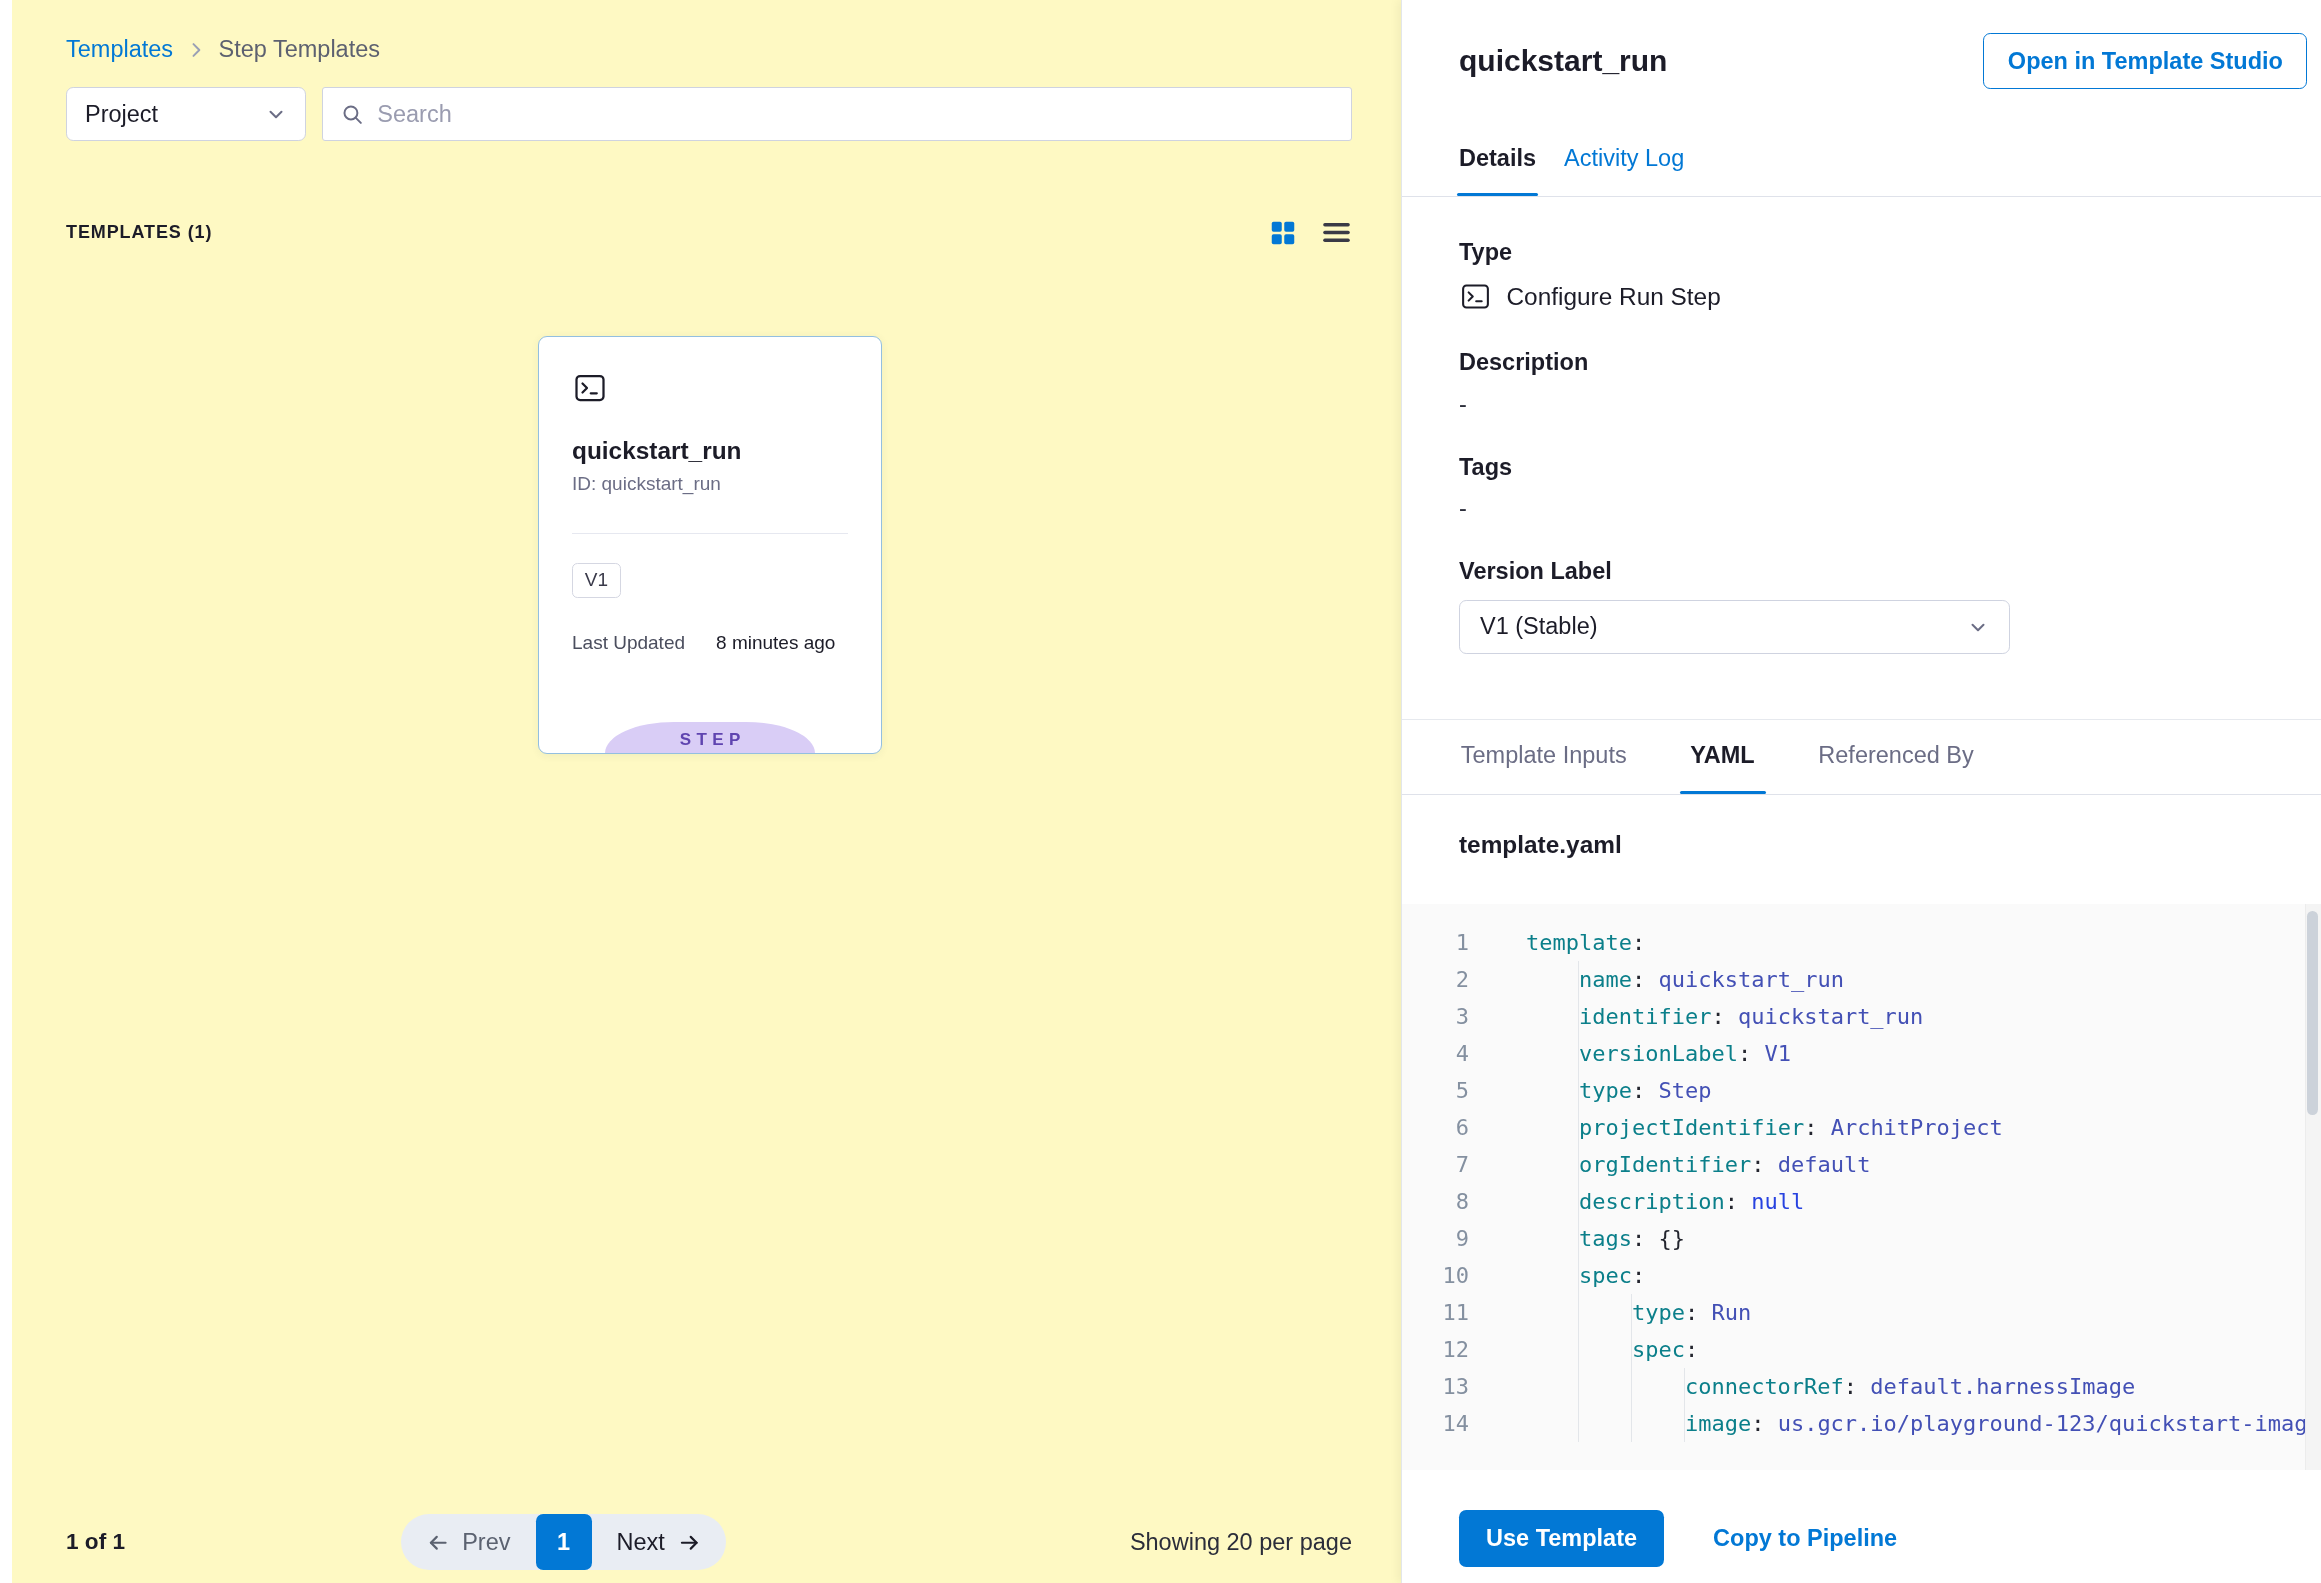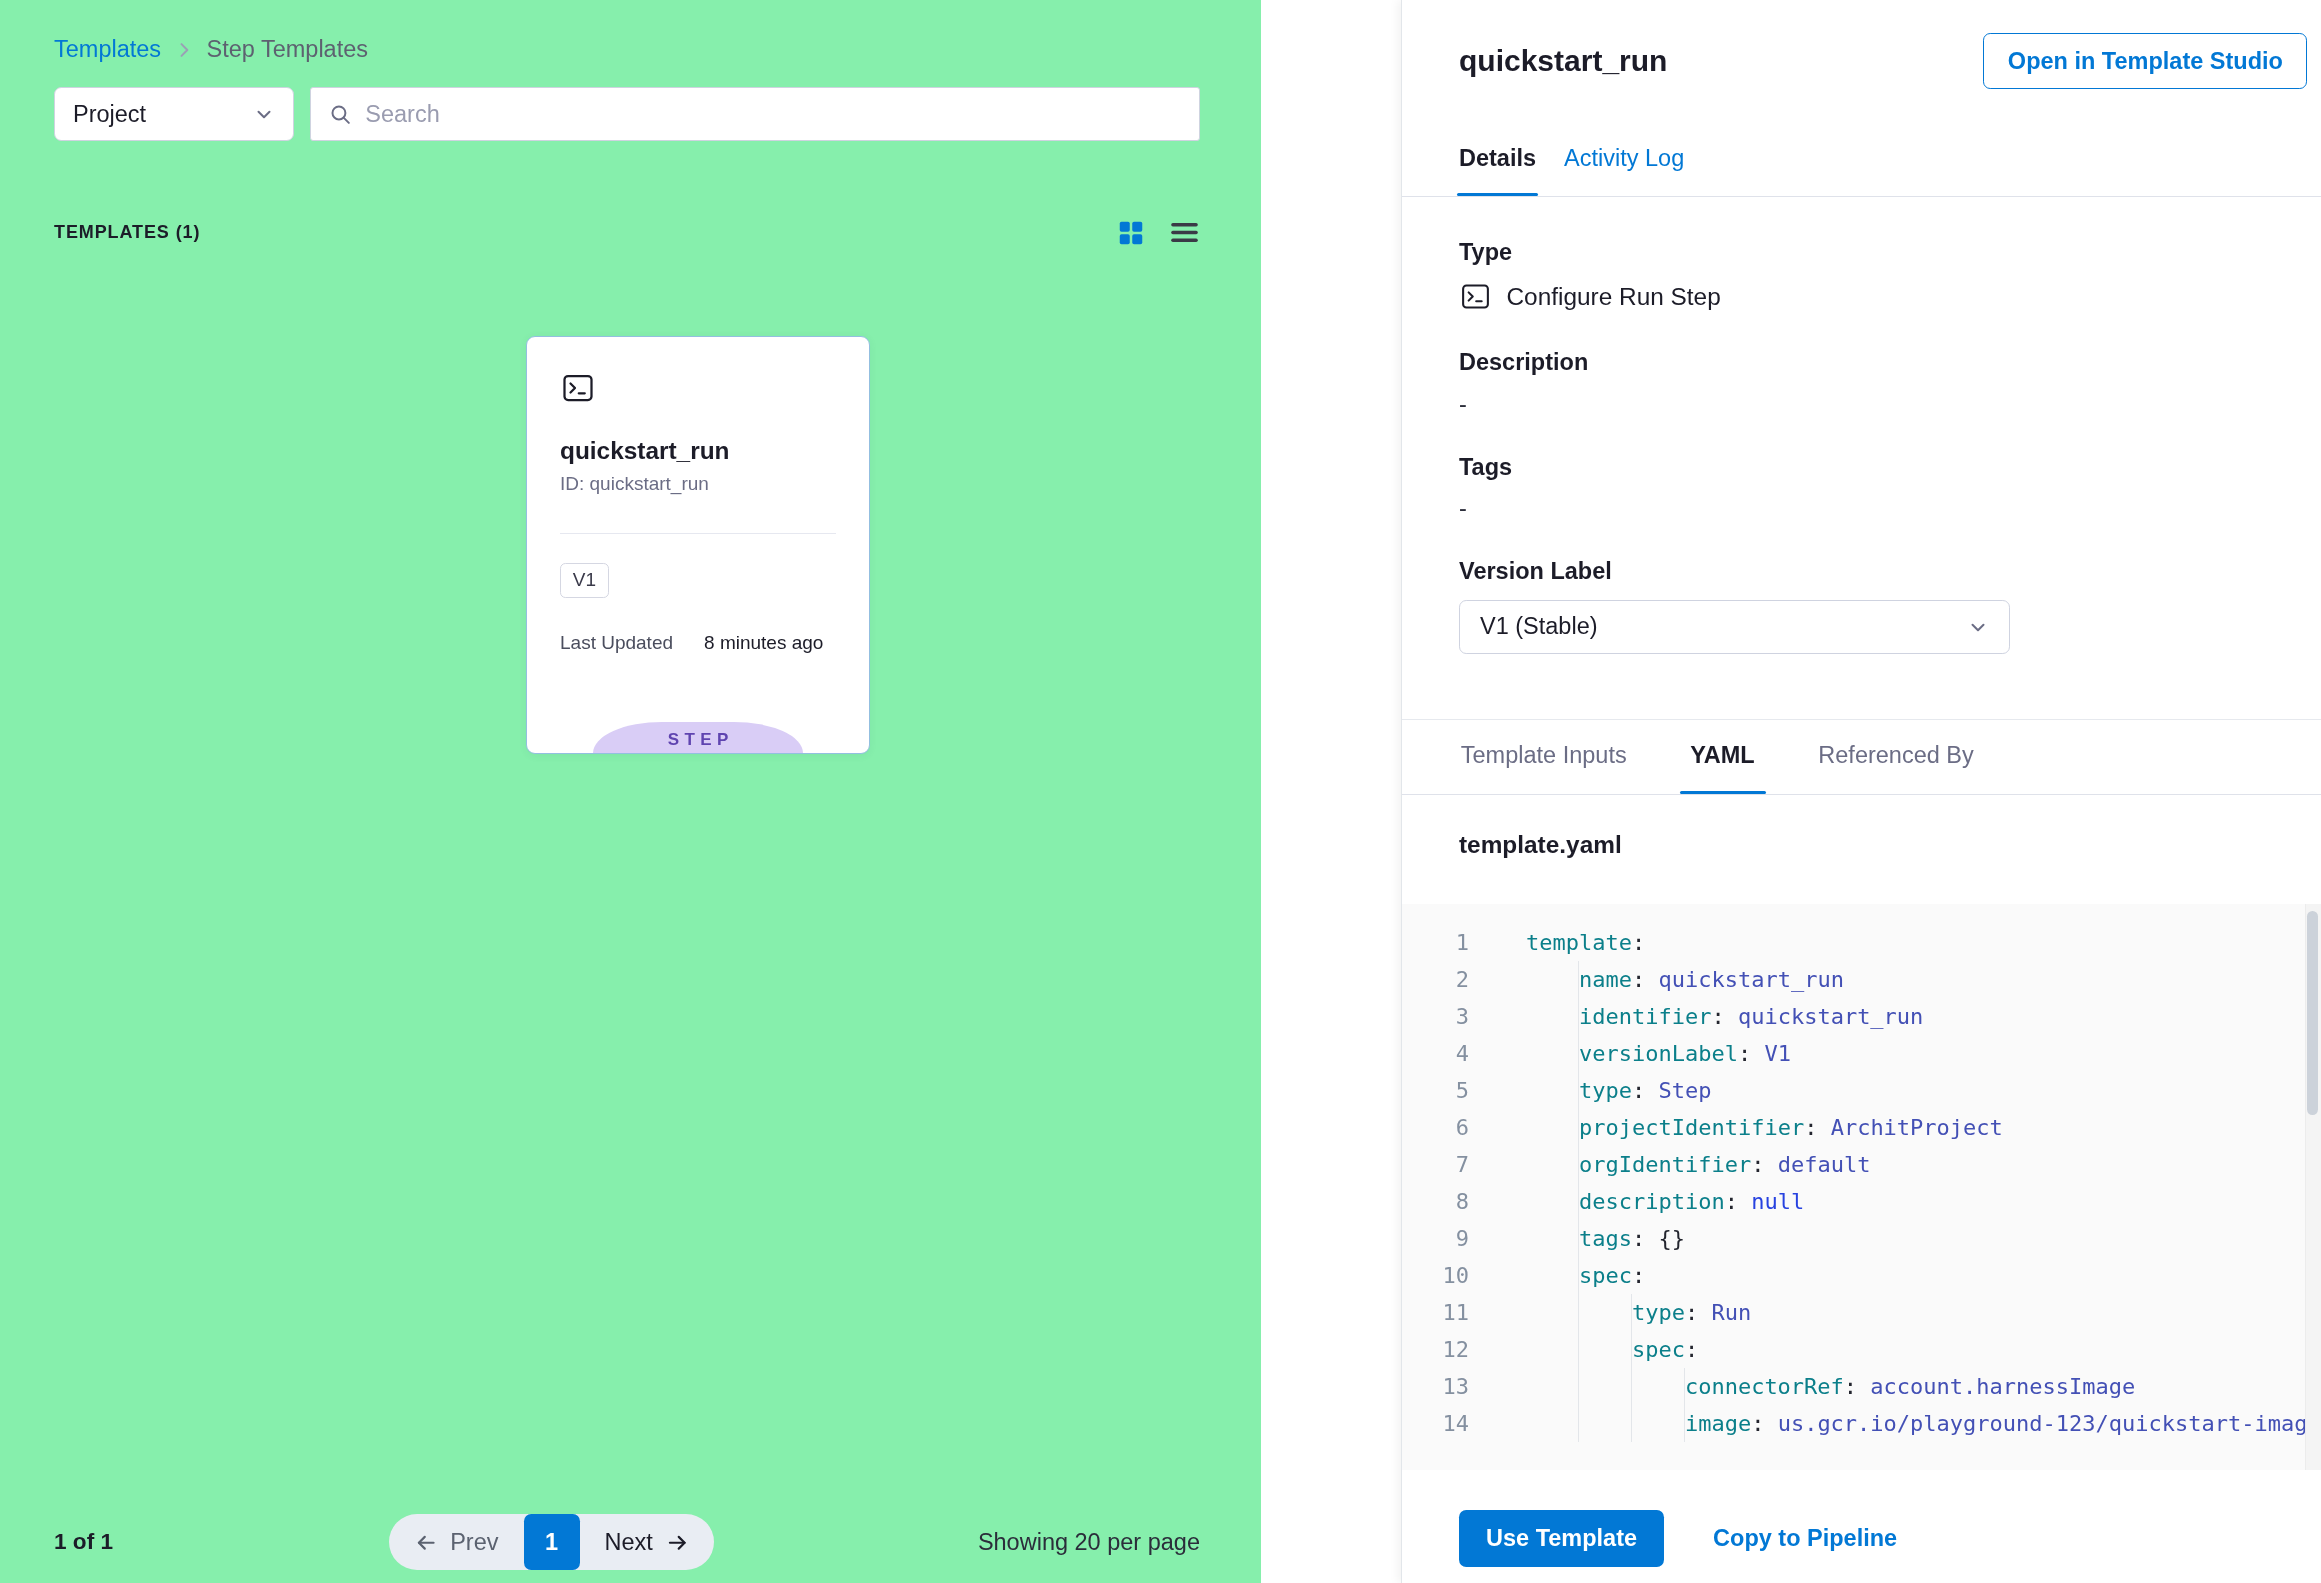--- a/index.html
+++ b/index.html
@@ -1,21 +1,21 @@
 <!DOCTYPE html>
 <html style="font-size:14.5px"><head>
 <meta charset="utf-8">
 <style>
   * { margin:0; padding:0; box-sizing:border-box; }
   html,body { width:2321px; height:1583px; overflow:hidden; }
   body { font-family:"Liberation Sans", sans-serif; color:#1c1c28; background:#ffffff; }
   .app { position:relative; width:2321px; height:1583px; }
 
   
-  .left { position:absolute; left:0; top:0; width:1261px; height:1583px; background:#86efac; }
+  .left { position:absolute; left:12px; top:0; width:1401px; height:1583px; background:#fef9c3; }
   .breadcrumb { position:absolute; left:54px; top:36px; display:flex; align-items:center; gap:12.7px; font-size:23.5px; }
   .bc-link { color:#0278d5; cursor:pointer; }
   .bc-cur { color:#5d6170; }
   .toolbar { position:absolute; left:54px; top:87px; right:61px; display:flex; gap:16.3px; }
   .scope { width:240px; height:54px; background:#fff; border:0.9px solid #cfd3e0; border-radius:7.2px;
            display:flex; align-items:center; justify-content:space-between; padding:0 18px; font-size:23.5px; cursor:pointer; }
   .search { flex:1; height:54px; background:#fff; border:0.9px solid #cfd3e0; border-radius:3px;
             display:flex; align-items:center; padding:0 16.3px; gap:12.7px; }
   .search input { border:none; outline:none; flex:1; font-size:23.5px; color:#1c1c28; background:transparent; font-family:inherit; }
   ::placeholder { color:#9a9cb0; }
@@ -285,21 +285,21 @@
           <div class="cl">
             <span class="ln">11</span>
             <span class="lc"><span class="ind"></span><span class="ind"></span><span class="tk">type</span><span class="tp">:</span> <span class="tv">Run</span></span>
           </div>
           <div class="cl">
             <span class="ln">12</span>
             <span class="lc"><span class="ind"></span><span class="ind"></span><span class="tk">spec</span><span class="tp">:</span></span>
           </div>
           <div class="cl">
             <span class="ln">13</span>
-            <span class="lc"><span class="ind"></span><span class="ind"></span><span class="ind"></span><span class="tk">connectorRef</span><span class="tp">:</span> <span class="tv">account.harnessImage</span></span>
+            <span class="lc"><span class="ind"></span><span class="ind"></span><span class="ind"></span><span class="tk">connectorRef</span><span class="tp">:</span> <span class="tv">default.harnessImage</span></span>
           </div>
           <div class="cl">
             <span class="ln">14</span>
             <span class="lc"><span class="ind"></span><span class="ind"></span><span class="ind"></span><span class="tk">image</span><span class="tp">:</span> <span class="tv">us.gcr.io/playground-123/quickstart-imag</span></span>
           </div>
         </div>
       <div class="sbtrack">
         <div class="sbthumb"></div>
       </div>
     </div>

